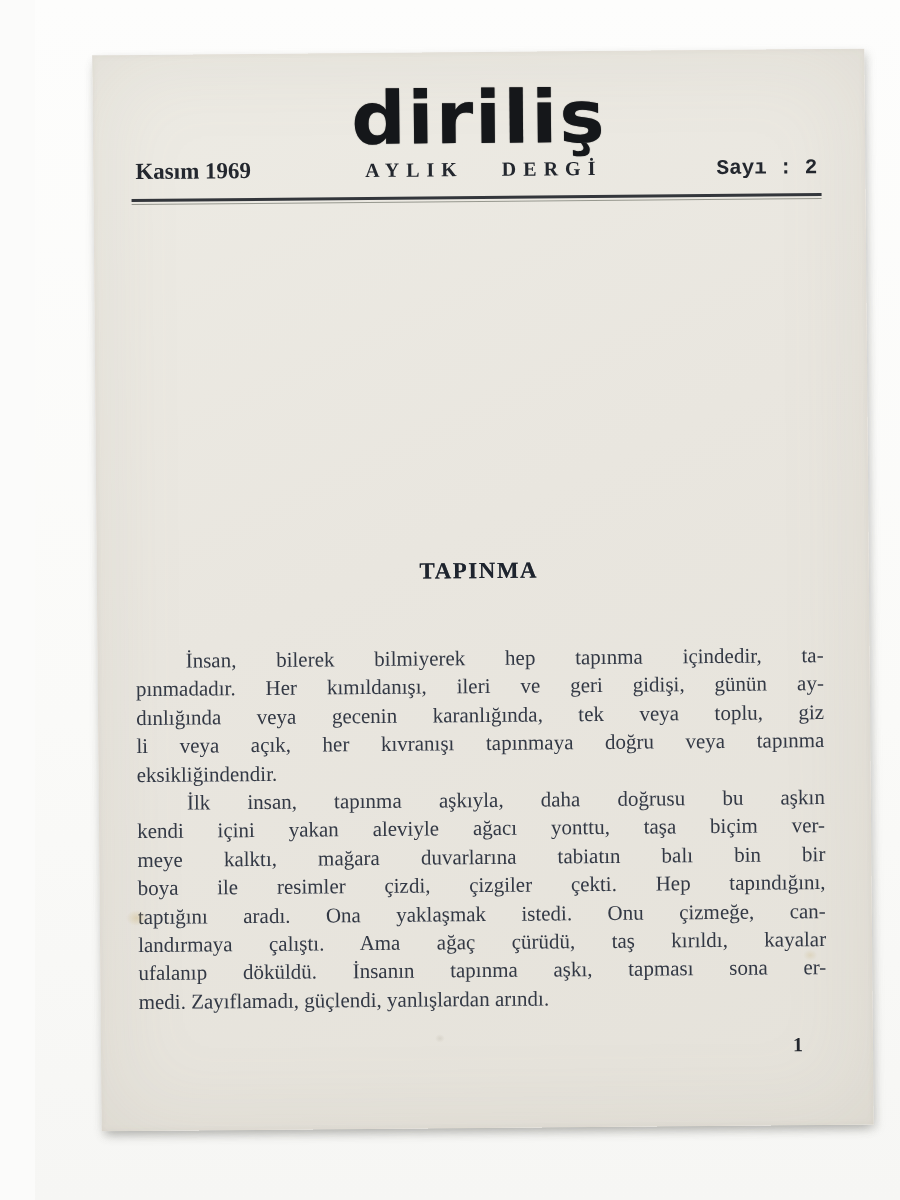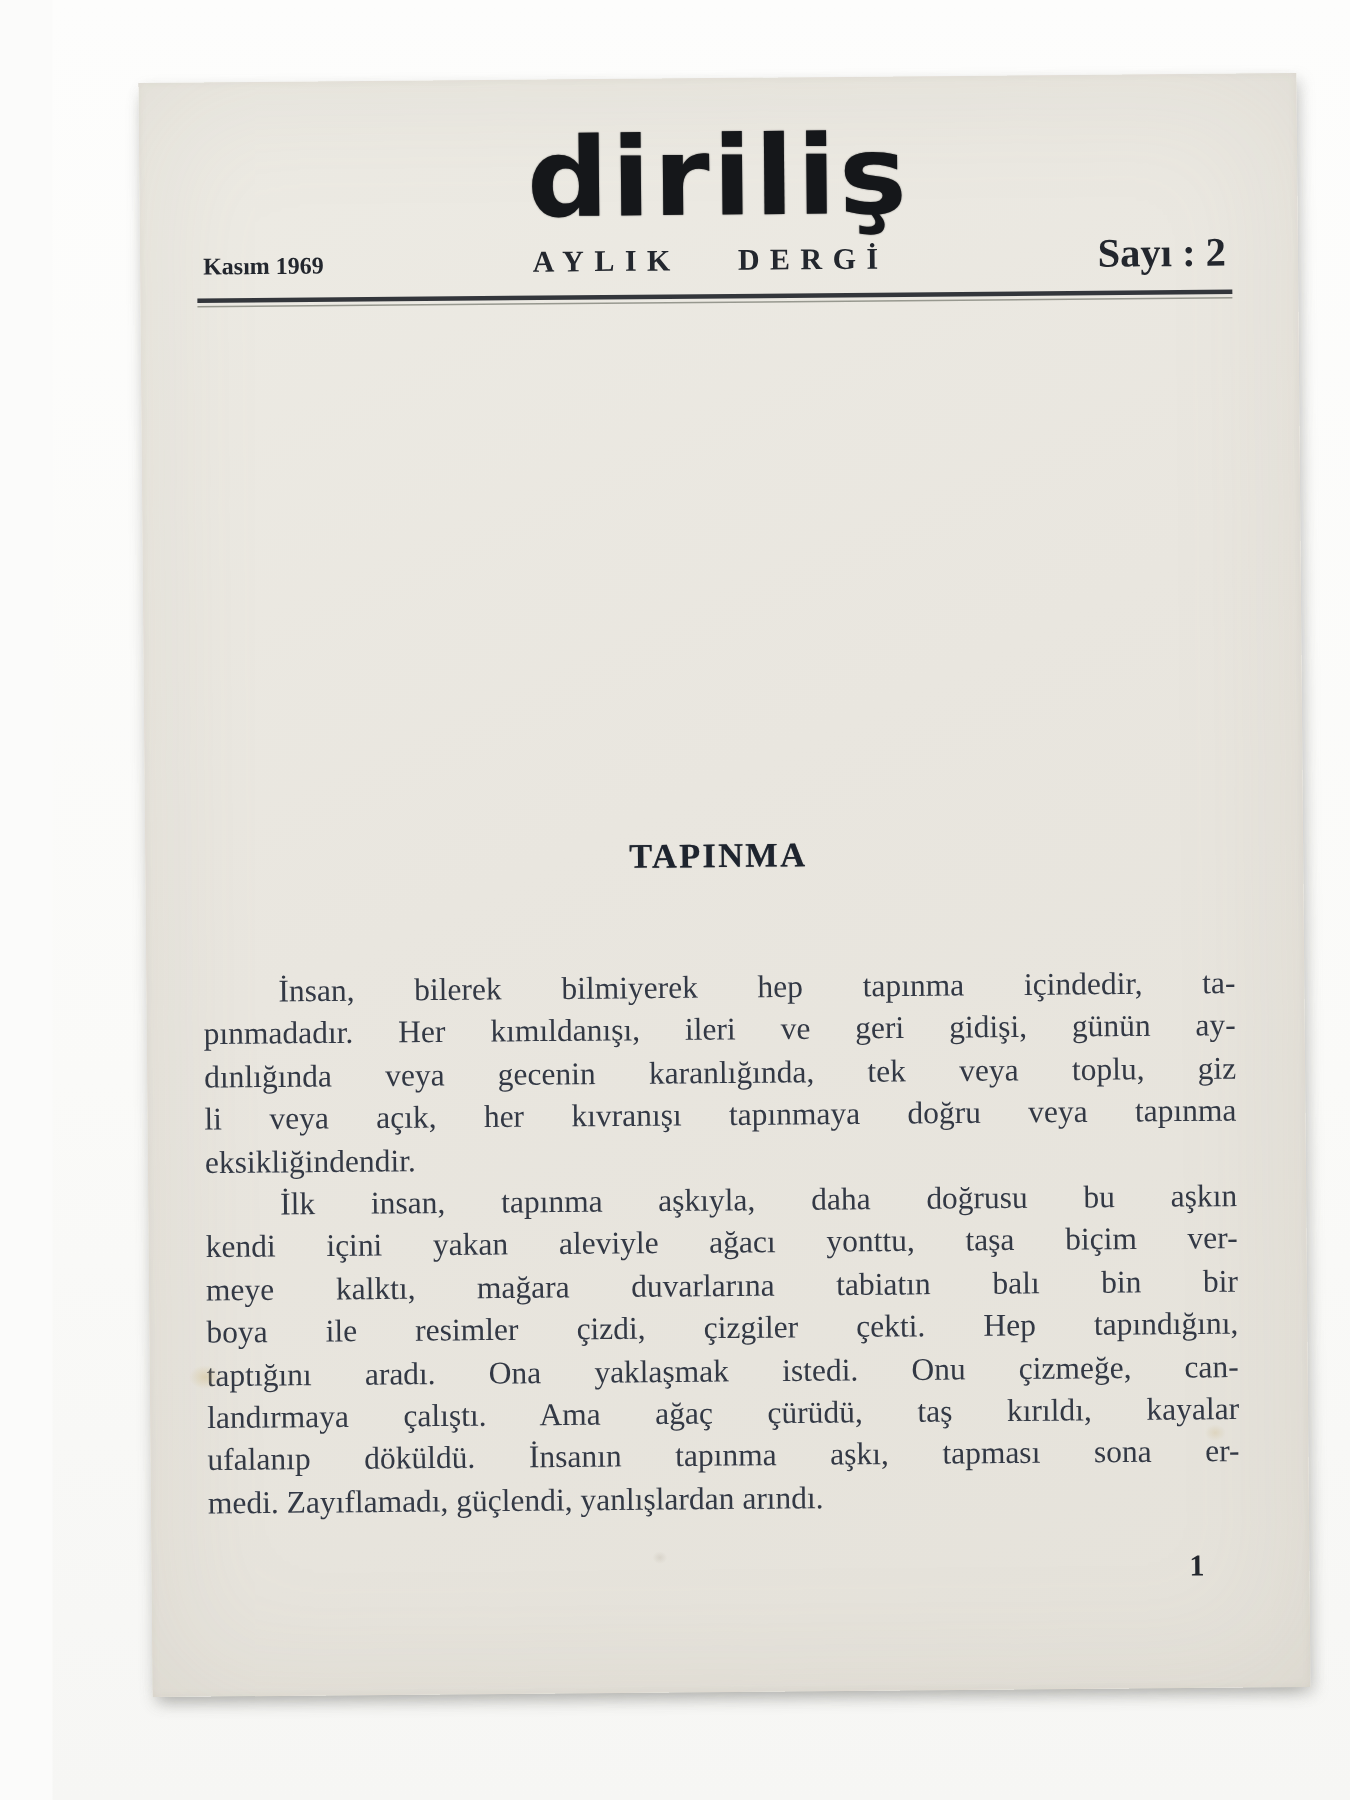--- a/index.html
+++ b/index.html
@@ -53,34 +53,35 @@
     position: absolute;
     top: 104px;
     left: 42px;
     right: 48px;
     display: flex;
     align-items: baseline;
     color: var(--header-ink, #23272e);
     font-weight: bold;
   }
   .hdr-left {
-    font-size: 16px;
+    font-size: 23px;
     white-space: nowrap;
   }
   .hdr-center {
     flex: 1;
     text-align: center;
     font-size: 20px;
     letter-spacing: 7px;
     word-spacing: 26px;
     white-space: nowrap;
   }
   .hdr-right {
-    font-size: 27px;
+    font-size: 21px;
     white-space: nowrap;
+    font-family: Liberation Mono, monospace;
   }
   .rules {
     position: absolute;
     top: 144px;
     left: 38px;
     right: 44px;
     border-top: 3.5px solid #33363b;
   }
   .rule-thin {
     margin-top: 2px;

